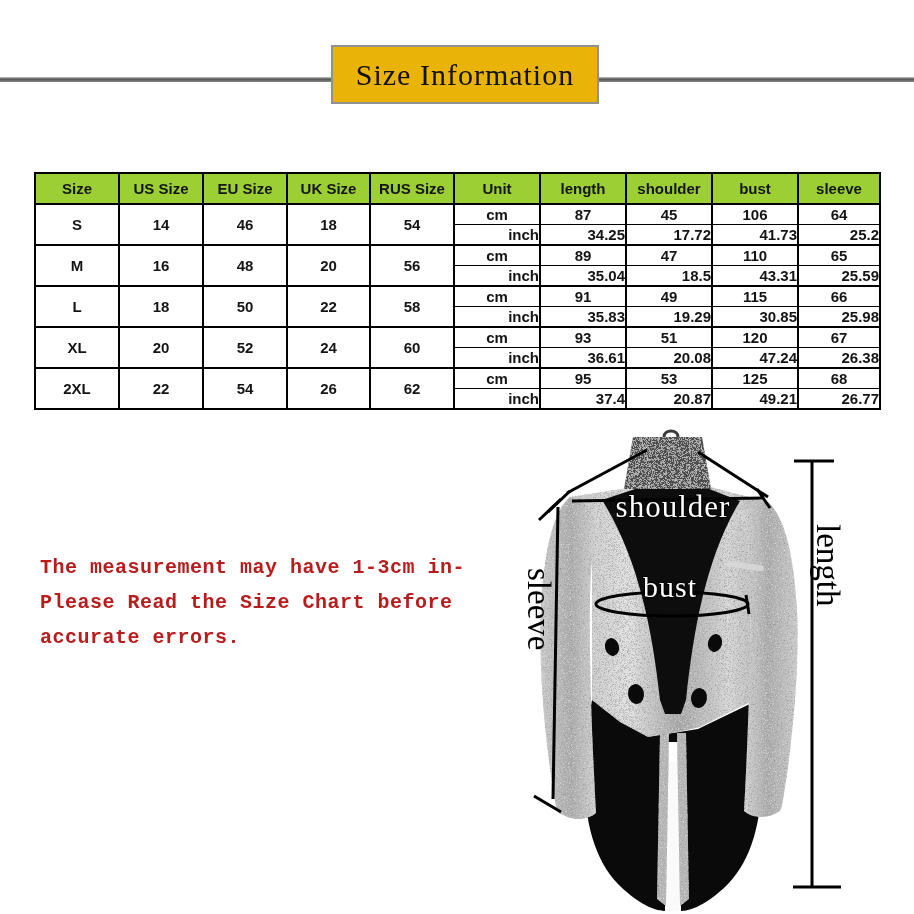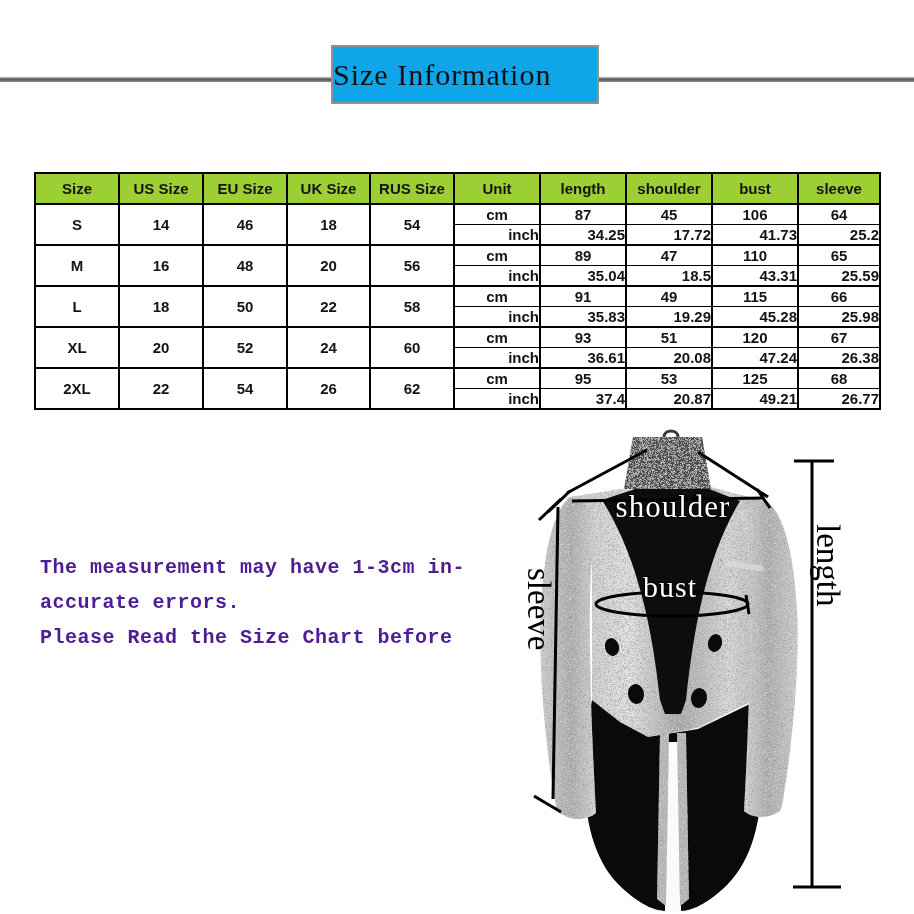--- a/index.html
+++ b/index.html
@@ -3,40 +3,40 @@
 <meta charset="utf-8">
 <style>
   html,body{margin:0;padding:0;background:#fff;}
   .canvas{position:relative;width:914px;height:914px;background:#fff;overflow:hidden;
           font-family:"Liberation Sans",sans-serif;}
 
   
   .top-divider{position:absolute;left:0;top:77px;width:914px;height:5px;
                background:linear-gradient(#c2c2c2,#555 45%,#8a8a8a);}
   .title-box{position:absolute;left:331px;top:45px;width:268px;height:59px;
-             background:#0ea5e9;border:2px solid #919191;box-sizing:border-box;
-             display:flex;align-items:center;z-index:2;}
+             background:#eab308;border:2px solid #919191;box-sizing:border-box;
+             display:flex;align-items:center;justify-content:center;z-index:2;}
   .title-box span{font-family:"Liberation Serif","DejaVu Serif",serif;font-size:30px;
                   color:#111;letter-spacing:1px;}
 
   
   table.size-table{position:absolute;left:34px;top:172px;width:845px;table-layout:fixed;
                    border-collapse:collapse;z-index:2;}
   .size-table th,.size-table td{border:2px solid #000;text-align:center;vertical-align:middle;
                    color:#141414;font-weight:700;padding:0;}
   .size-table th{background:#9CCF33;height:29px;font-size:15px;}
   .size-table td{font-size:15px;background:#fff;}
   .size-table td.szc{height:39px;}
   .size-table tr.cmrow td.u{height:19px;border-bottom-width:1px;margin-left:45px;}
   .size-table tr.inrow td.u{height:19px;border-top-width:1px;text-align:right;}
 
   
   .note{position:absolute;left:40px;top:550px;width:430px;z-index:2;
         font-family:"Liberation Mono","DejaVu Sans Mono",monospace;font-weight:700;
-        font-size:20px;line-height:35px;color:#4c1d95;letter-spacing:0.5px;}
+        font-size:20px;line-height:35px;color:#b91c1c;letter-spacing:0.5px;}
 
   .jacket-svg{position:absolute;left:0;top:0;width:914px;height:914px;z-index:1;}
   .ann{stroke:#000;stroke-width:3;fill:none;stroke-linecap:butt;}
   .lbl-outline{font-family:"Liberation Serif","DejaVu Serif",serif;fill:#fff;stroke:#000;
                stroke-width:2;paint-order:stroke;stroke-linejoin:round;}
   .lbl-plain{font-family:"Liberation Serif","DejaVu Serif",serif;fill:#000;}
 </style>
 </head>
 <body>
 
@@ -126,21 +126,21 @@
         <td class="u">cm</td>
         <td class="u">91</td>
         <td class="u">49</td>
         <td class="u">115</td>
         <td class="u">66</td>
       </tr>
       <tr class="inrow">
         <td class="u">inch</td>
         <td class="u">35.83</td>
         <td class="u">19.29</td>
-        <td class="u">45.28</td>
+        <td class="u">30.85</td>
         <td class="u">25.98</td>
       </tr>
 
       <tr class="cmrow">
         <td class="szc" rowspan="2">XL</td>
         <td rowspan="2">20</td>
         <td rowspan="2">52</td>
         <td rowspan="2">24</td>
         <td rowspan="2">60</td>
         <td class="u">cm</td>
@@ -174,22 +174,22 @@
         <td class="u">37.4</td>
         <td class="u">20.87</td>
         <td class="u">49.21</td>
         <td class="u">26.77</td>
       </tr>
     </tbody>
   </table>
 
   <div class="note">
     <div>The measurement may have 1-3cm in-</div>
+    <div>Please Read the Size Chart before</div>
     <div>accurate errors.</div>
-    <div>Please Read the Size Chart before</div>
   </div>
 
   <svg class="jacket-svg" viewBox="0 0 914 914">
     <defs>
       <linearGradient id="silverH" x1="0" y1="0" x2="1" y2="0">
         <stop offset="0" stop-color="#c6c6c6"></stop>
         <stop offset="0.3" stop-color="#e4e4e4"></stop>
         <stop offset="0.55" stop-color="#a2a2a2"></stop>
         <stop offset="0.8" stop-color="#d9d9d9"></stop>
         <stop offset="1" stop-color="#b2b2b2"></stop>

